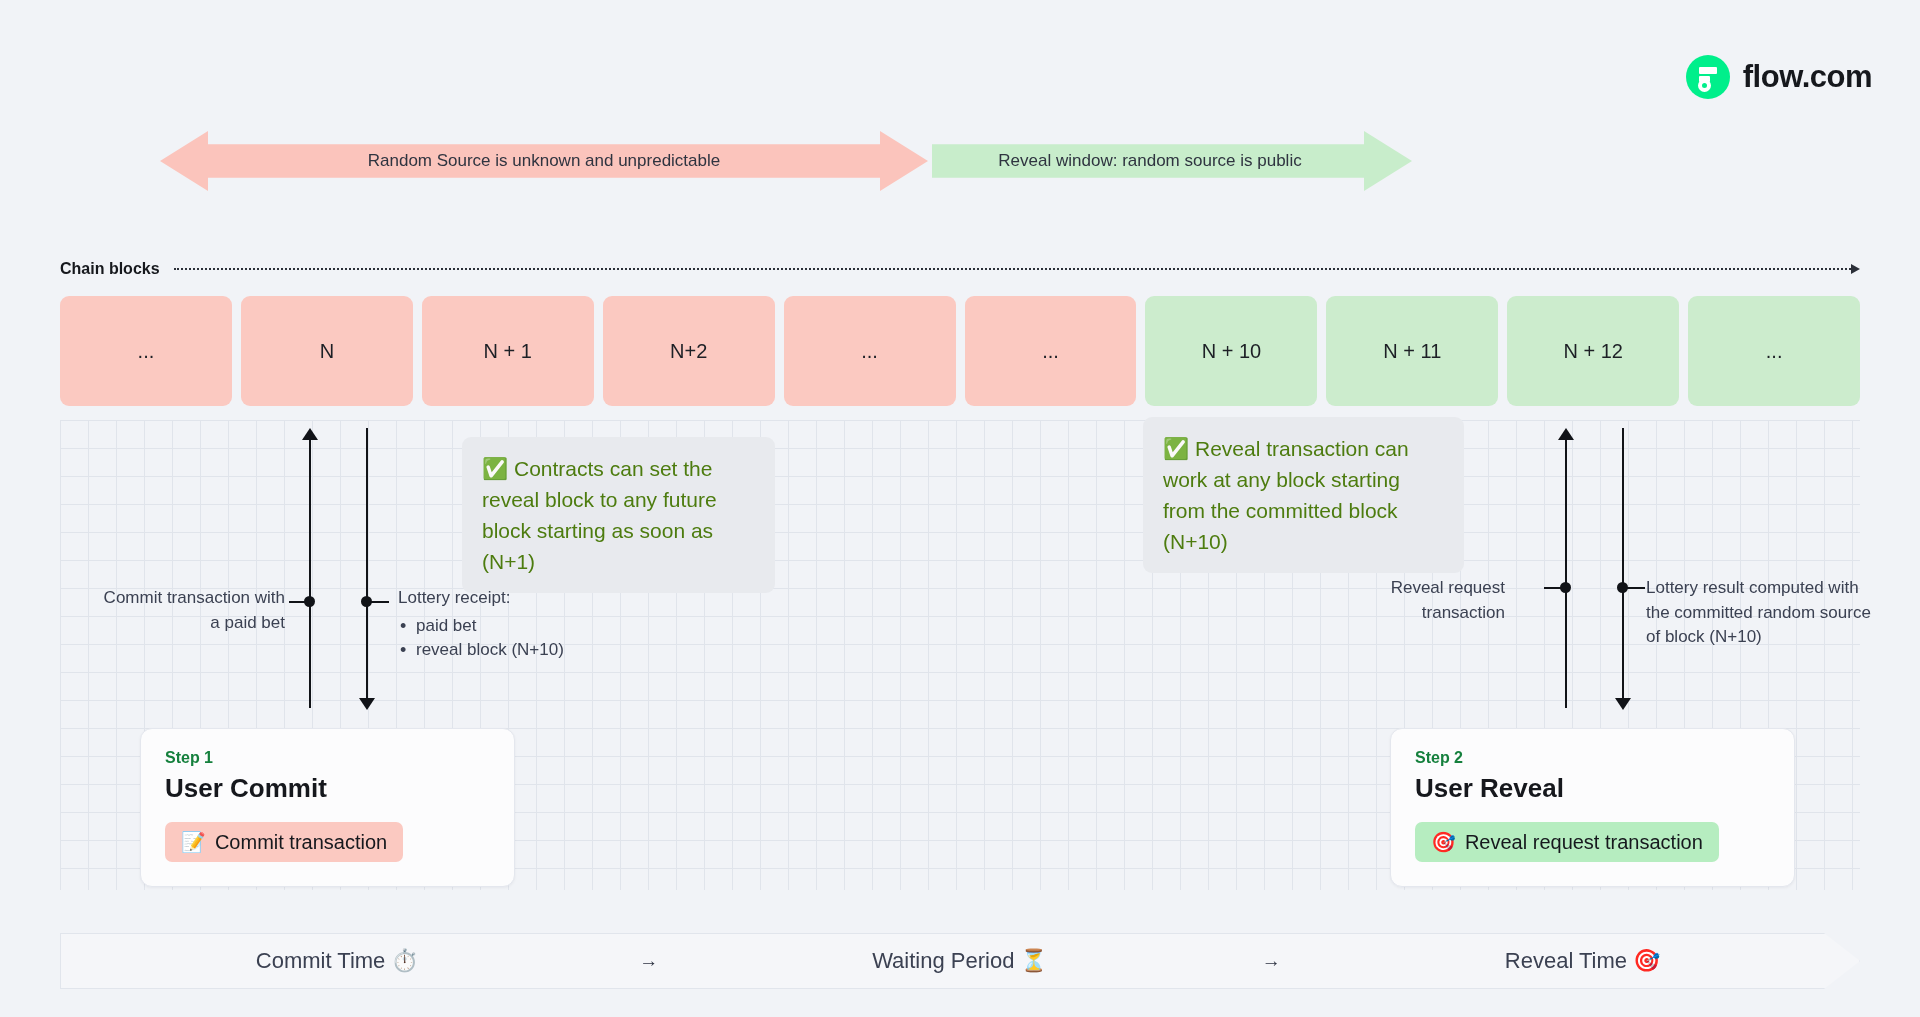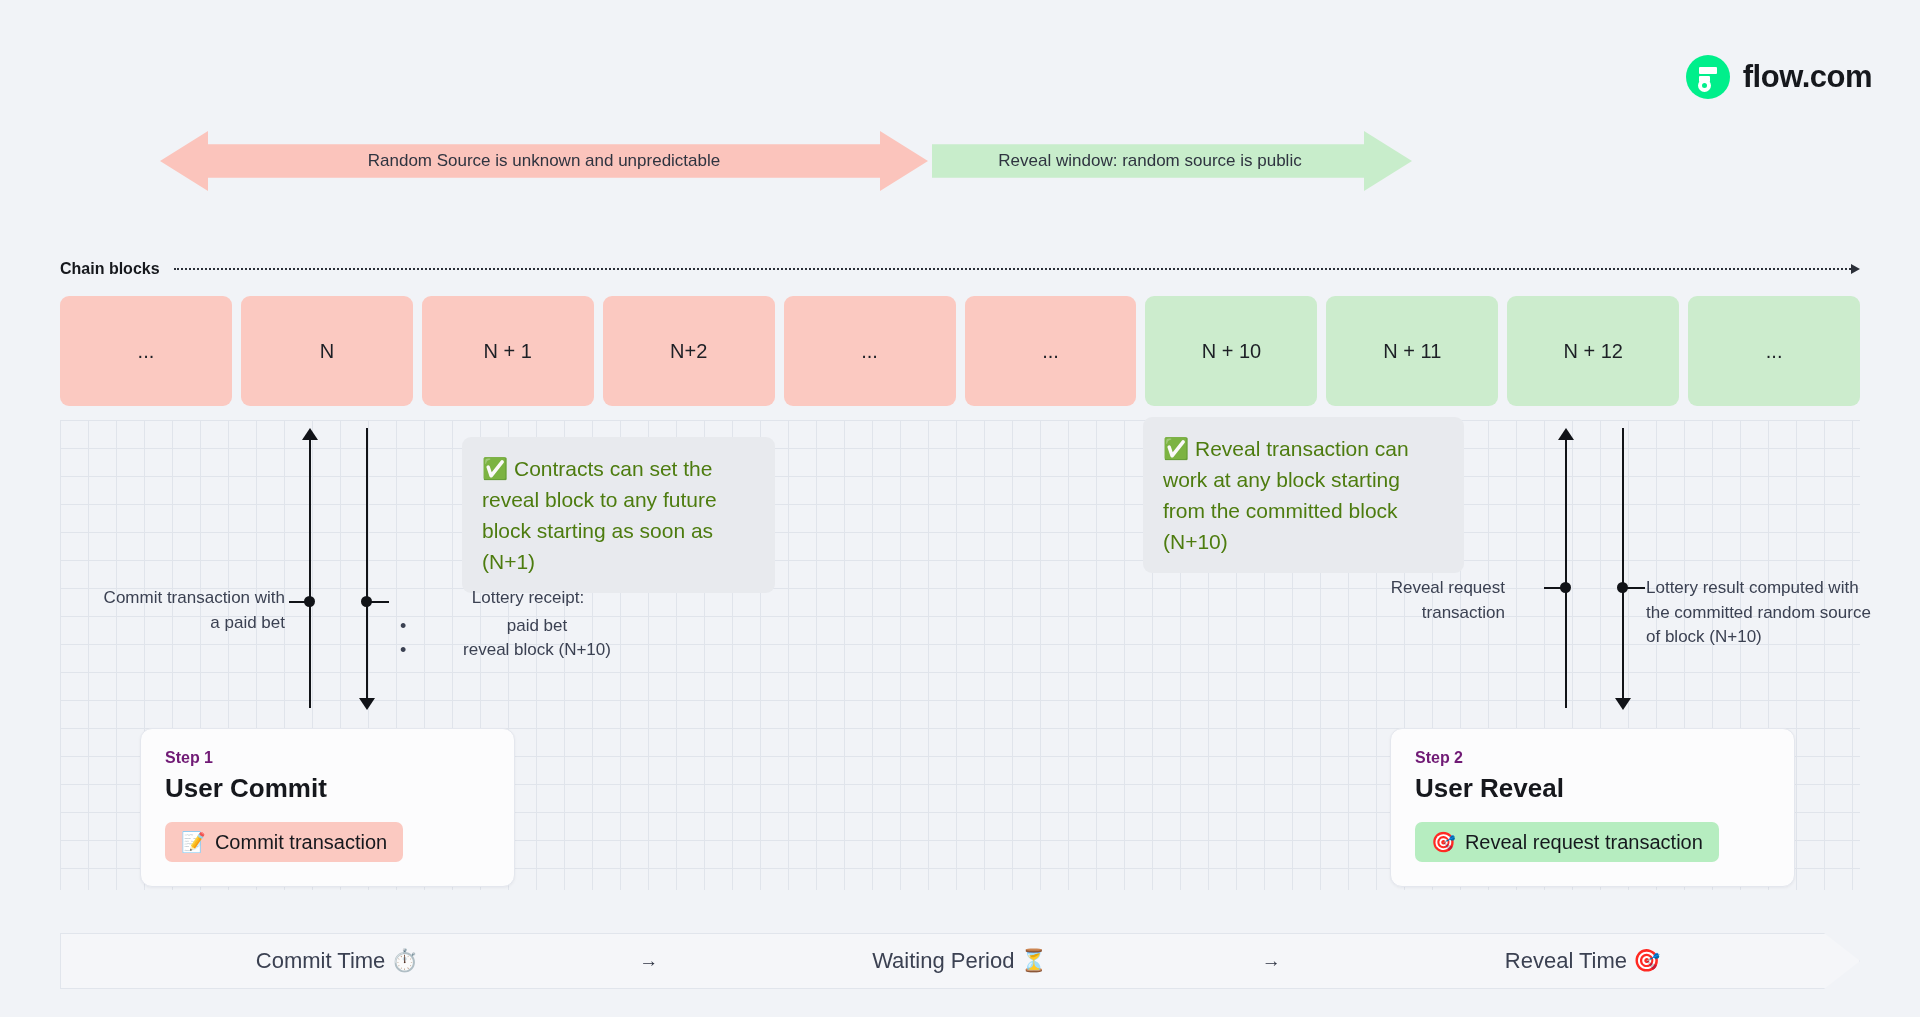--- a/index.html
+++ b/index.html
@@ -110,33 +110,33 @@
 
   
   .anno { position: absolute; font-size: 17px; line-height: 1.45; color: #3b4152; }
   .anno ul { list-style: none; margin-top: 3px; }
   .anno li { position: relative; padding-left: 18px; }
   .anno li::before {
     content: "•"; position: absolute; left: 2px; top: -1px; font-size: 18px; color: #3b4152;
   }
 
   #anno-commit { left: 90px; top: 586px; width: 195px; text-align: right; padding-left: 8px; }
-  #anno-receipt { left: 398px; top: 586px; width: 260px; text-align: center; }
+  #anno-receipt { left: 398px; top: 586px; width: 260px; }
   #anno-request { left: 1370px; top: 576px; width: 135px; text-align: right; }
   #anno-result  { left: 1646px; top: 576px; width: 235px; }
 
   
   .step-card {
     position: absolute; background: #fcfcfd; border: 1px solid #e4e7ee;
     border-radius: 12px; padding: 20px 24px 24px 24px;
     box-shadow: 0 1px 3px rgba(20,24,38,0.05);
   }
   #step-1 { left: 140px; top: 728px; width: 375px; }
   #step-2 { left: 1390px; top: 728px; width: 405px; }
-  .step-kicker { font-size: 16px; font-weight: 700; color: #701a75; }
+  .step-kicker { font-size: 16px; font-weight: 700; color: #15803d; }
   .step-title  { font-size: 26px; font-weight: 700; color: #16181d; margin-top: 6px; }
   .step-pill {
     display: inline-flex; align-items: center; gap: 9px;
     margin-top: 18px; padding: 8px 16px; border-radius: 7px;
     font-size: 20px; color: #16181d; white-space: nowrap;
   }
   .step-pill.pink  { background: #fbc9c1; }
   .step-pill.green { background: #b6edc0; }
 
   

